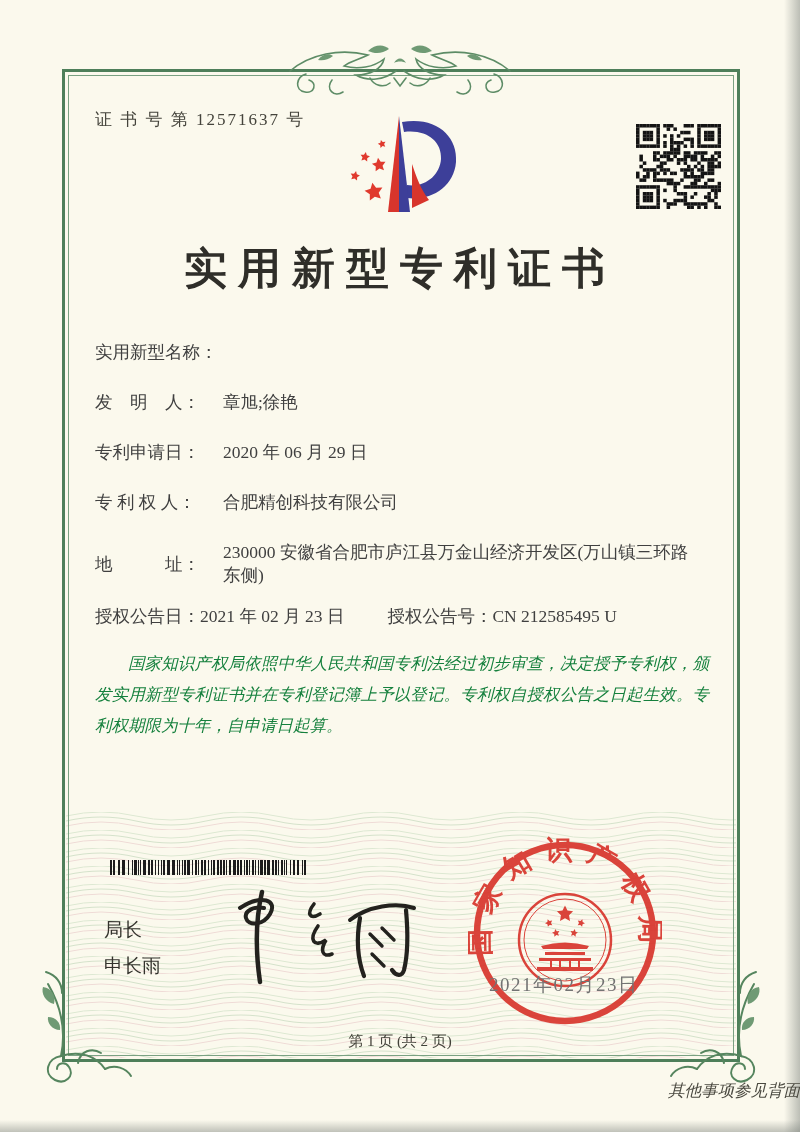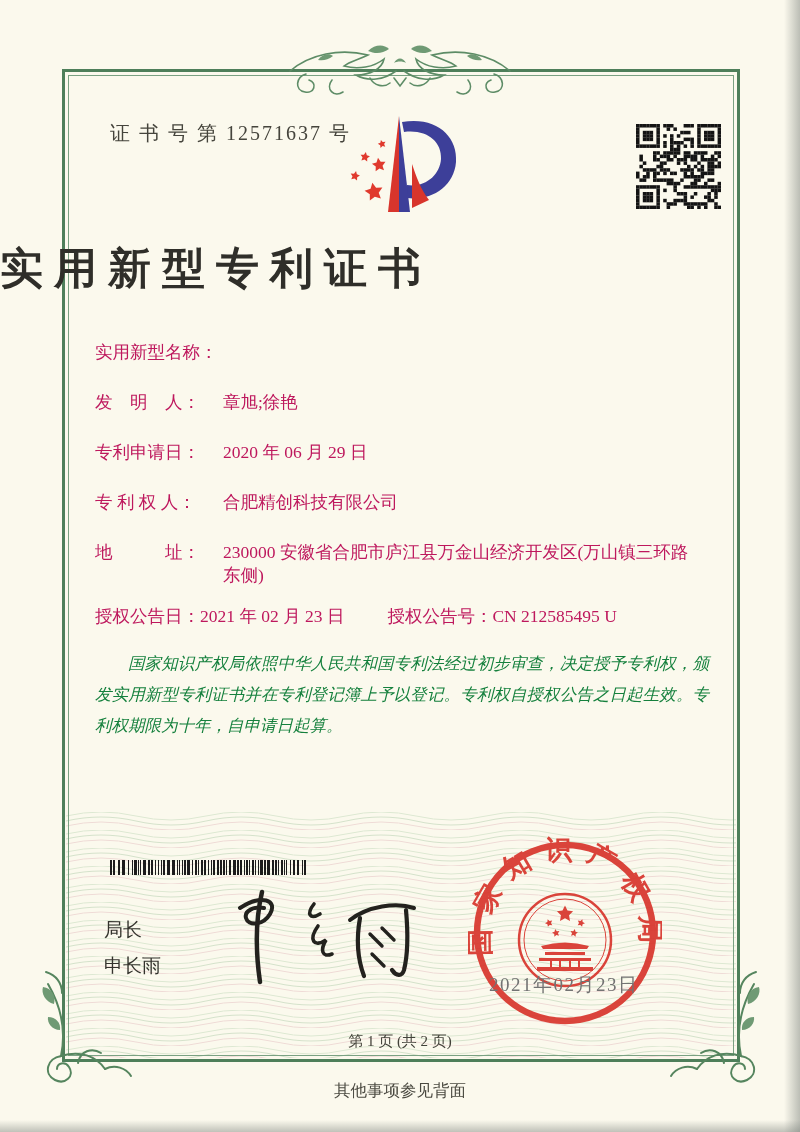--- a/index.html
+++ b/index.html
@@ -16,32 +16,32 @@
   
   .frame{position:absolute;left:62px;top:69px;width:678px;height:993px;
     border:3px solid #4e7f5a;box-sizing:border-box;}
   .frame-inner{position:absolute;left:3px;top:3px;right:3px;bottom:3px;
     border:1px solid #7aa182;}
   
   .waves{position:absolute;left:66px;top:812px;width:670px;height:246px;z-index:0;}
   .deco{position:absolute;z-index:1;}
   .content{position:absolute;left:0;top:0;width:100%;height:100%;z-index:2;}
 
-  .cert-no{position:absolute;left:95px;top:120px;font-size:20px;letter-spacing:2px;color:#45443c;margin-left:15px;}
+  .cert-no{position:absolute;left:95px;top:108px;font-size:17px;letter-spacing:2px;color:#45443c;}
   .logo{position:absolute;left:332px;top:112px;}
   .qr{position:absolute;left:636px;top:124px;}
 
-  .title{position:absolute;left:0;top:240px;width:100%;text-align:left;
+  .title{position:absolute;left:0;top:240px;width:100%;text-align:center;
     font-size:43px;font-weight:700;letter-spacing:11px;color:#2f2e29;}
 
-  .fields{position:absolute;left:95px;top:341px;width:618px;font-size:17.5px;color:#be185d;}
+  .fields{position:absolute;left:95px;top:341px;width:618px;font-size:17.5px;color:#404040;}
   .frow{display:flex;margin-bottom:27px;line-height:23px;}
   .frow .lab{flex:0 0 128px;white-space:nowrap;}
   .frow .val{width:470px;}
-  .frow.addr{margin-bottom:18px;}
+  .frow.addr{margin-bottom:18px;align-items:center;}
   .grant{display:flex;line-height:23px;}
   .grant .lab2{margin-left:43px;}
 
   .paras{position:absolute;left:95px;top:648px;width:614px;
     font-size:16.5px;line-height:31px;color:#15803d;font-style:italic;
     text-align:justify;}
   .paras p{margin:0;text-indent:2em;}
 
   .barcode{position:absolute;left:110px;top:860px;}
 
@@ -49,22 +49,22 @@
     font-family:"Liberation Sans","DejaVu Sans",sans-serif;
     font-size:19px;line-height:36px;color:#33322c;font-weight:500;}
   .signature{position:absolute;left:210px;top:878px;z-index:3;}
 
   .seal{position:absolute;left:468px;top:836px;z-index:3;}
   .seal-date{position:absolute;left:489px;top:972px;z-index:4;
     font-size:19px;letter-spacing:1.5px;color:#737373;}
 
   .page-no{position:absolute;left:0;top:1032px;width:100%;text-align:center;
     font-size:15px;color:#43423a;z-index:3;}
-  .back-note{position:absolute;left:0;top:1080px;width:100%;text-align:center;
-    font-size:16.5px;color:#4a4940;}
+  .back-note{position:absolute;left:0;top:1080px;width:100%;text-align:right;
+    font-size:16.5px;font-style:italic;color:#4a4940;}
 </style>
 </head>
 <body>
 
 <div class="sheet">
 
   <svg class="waves" width="670" height="246">
     <defs>
       <pattern id="wv" width="140" height="18" patternUnits="userSpaceOnUse">
         <path d="M0 9 Q35 1 70 9 T140 9" fill="none" stroke="#d5e2cb" stroke-width="1.2"></path>

